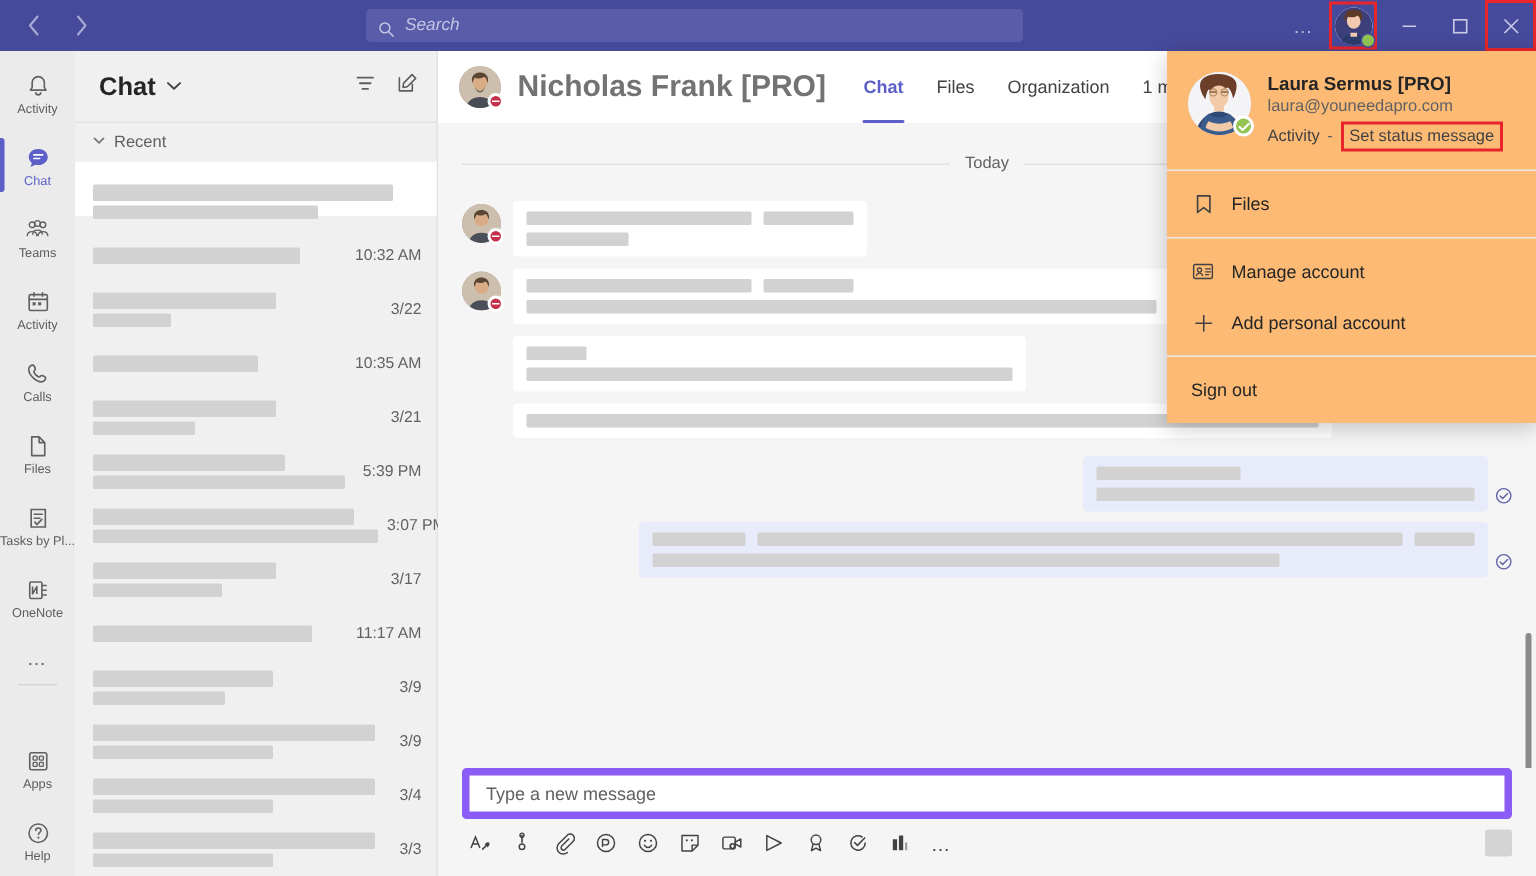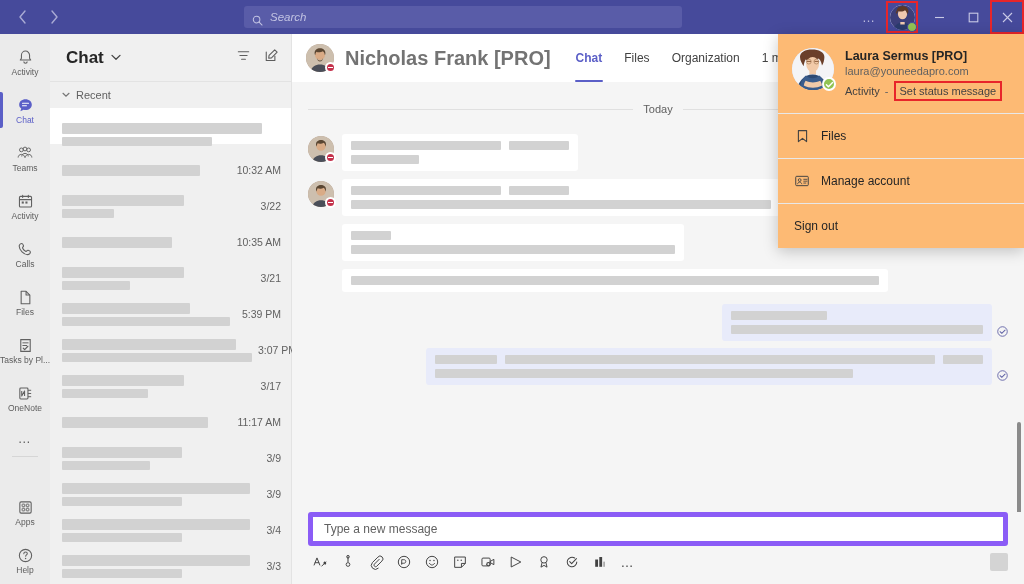--- a/index.html
+++ b/index.html
@@ -791,20 +791,28 @@
       <div class="dd-item">
         <span class="dd-ico">
           <svg width="14" height="12" viewBox="0 0 15 12">
               <rect x=".8" y="1" width="13.4" height="10" rx="1" stroke="currentColor" stroke-width="1.05" fill="none"></rect>
               <circle cx="5" cy="5" r="1.5" stroke="currentColor" stroke-width=".9" fill="none"></circle>
               <path d="M2.8 9c.3-1.2 1.2-1.8 2.2-1.8s1.9.6 2.2 1.8M9.4 4.2h3.4M9.4 6.2h3.4M9.4 8.2h2.2" stroke="currentColor" stroke-width=".9" fill="none" stroke-linecap="round"></path>
             </svg>
         </span>
         <span>Manage account</span>
       </div>
+      <div class="dd-item">
+        <span class="dd-ico">
+          <svg width="13" height="13" viewBox="0 0 14 14">
+              <path d="M7 1.4v11.2M1.4 7h11.2" stroke="currentColor" stroke-width="1.15" stroke-linecap="round"></path>
+            </svg>
+        </span>
+        <span>Add personal account</span>
+      </div>
     </div>
 
     <div class="dd-sep"></div>
     <div class="dd-group">
       <div class="dd-item">
         <span>Sign out</span>
       </div>
     </div>
   </div>
 

